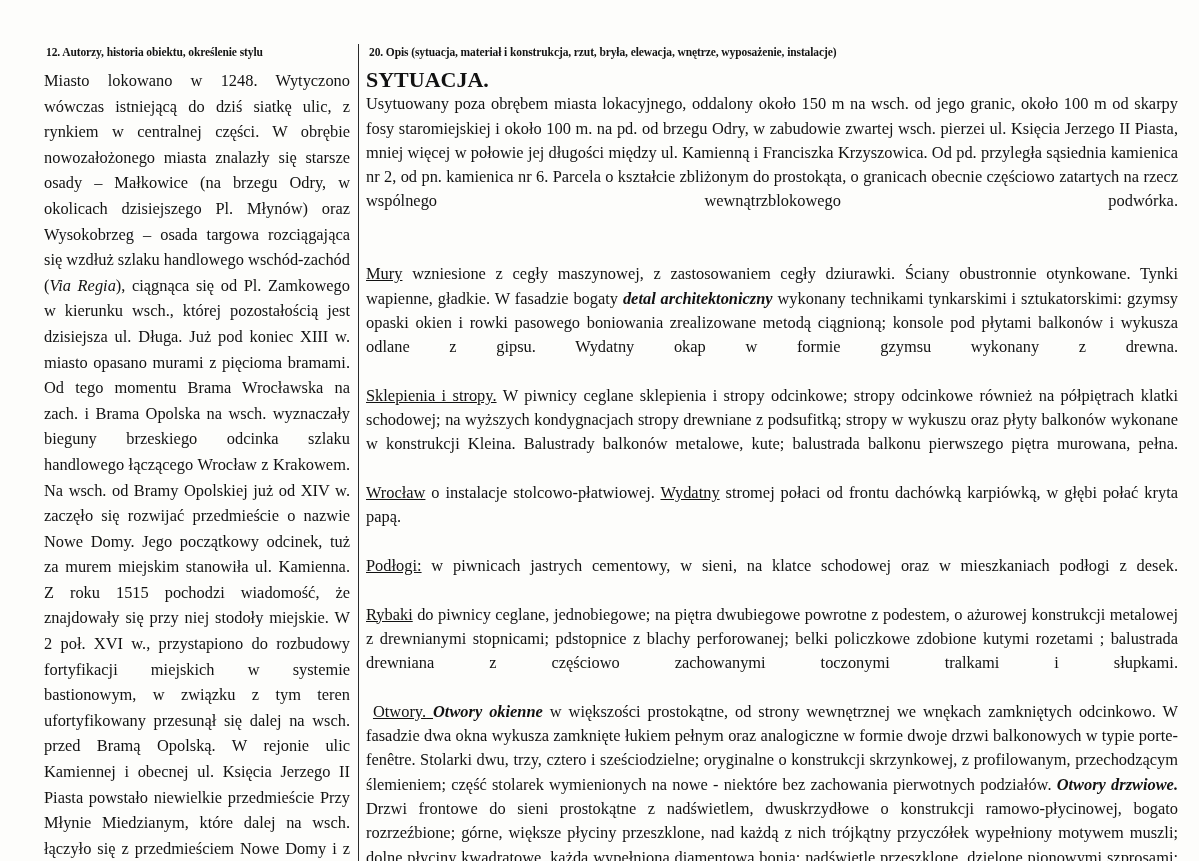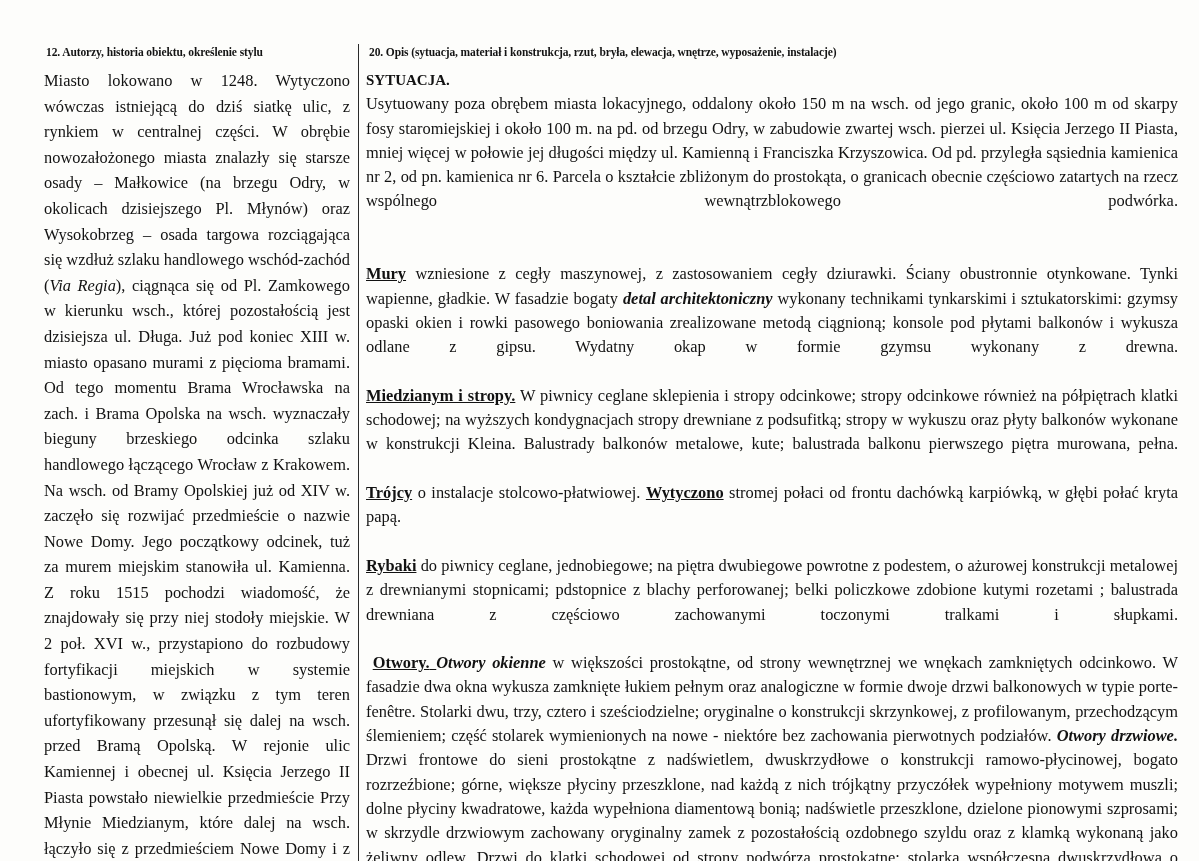--- a/index.html
+++ b/index.html
@@ -87,24 +87,24 @@
   
   .col p::after {
     content: "";
     display: inline-block;
     width: 100%;
   }
   .col p.noafter::after { content: none; }
 
   .sec-head {
     font-weight: bold;
-    font-size: 15px;
+    font-size: 22px;
   }
   .lead {
-    font-weight: bold;
+    font-weight: normal;
     text-decoration: underline;
   }
   .lead-it {
     font-weight: bold;
     font-style: italic;
   }
   .it { font-style: italic; }
 
   .spacer-line { height: 24.3px; }
 </style>
@@ -129,24 +129,25 @@
     <div class="col col-right">
 
       <p class="sec-head noafter">SYTUACJA.</p>
       <p>Usytuowany poza obrębem miasta lokacyjnego, oddalony około 150 m na wsch. od jego granic, około 100 m od skarpy fosy staromiejskiej i około 100 m. na pd. od brzegu Odry, w zabudowie zwartej wsch. pierzei ul. Księcia Jerzego II Piasta, mniej więcej w połowie jej długości między ul. Kamienną i Franciszka Krzyszowica. Od pd. przyległa sąsiednia kamienica nr 2, od pn. kamienica nr 6. Parcela o kształcie zbliżonym do prostokąta, o granicach obecnie częściowo zatartych na rzecz wspólnego wewnątrzblokowego podwórka.</p>
 
       <div class="spacer-line"></div>
 
 
       <p><span class="lead">Mury</span><span> wzniesione z cegły maszynowej, z zastosowaniem cegły dziurawki. Ściany obustronnie otynkowane. Tynki wapienne, gładkie. W fasadzie bogaty </span><span class="lead-it">detal architektoniczny</span><span> wykonany technikami tynkarskimi i sztukatorskimi: gzymsy opaski okien i rowki pasowego boniowania zrealizowane metodą ciągnioną; konsole pod płytami balkonów i wykusza odlane z gipsu. Wydatny okap w formie gzymsu wykonany z drewna.</span></p>
 
-      <p><span class="lead">Miedzianym i stropy.</span><span> W piwnicy ceglane sklepienia i stropy odcinkowe; stropy odcinkowe również na półpiętrach klatki schodowej; na wyższych kondygnacjach stropy drewniane z podsufitką; stropy w wykuszu oraz płyty balkonów wykonane w konstrukcji Kleina. Balustrady balkonów metalowe, kute; balustrada balkonu pierwszego piętra murowana, pełna.</span></p>
+      <p><span class="lead">Sklepienia i stropy.</span><span> W piwnicy ceglane sklepienia i stropy odcinkowe; stropy odcinkowe również na półpiętrach klatki schodowej; na wyższych kondygnacjach stropy drewniane z podsufitką; stropy w wykuszu oraz płyty balkonów wykonane w konstrukcji Kleina. Balustrady balkonów metalowe, kute; balustrada balkonu pierwszego piętra murowana, pełna.</span></p>
 
-      <p><span class="lead">Trójcy</span><span> o instalacje stolcowo-płatwiowej. </span><span class="lead">Wytyczono</span><span> stromej połaci od frontu dachówką karpiówką, w głębi połać kryta papą.</span></p>
+      <p><span class="lead">Wrocław</span><span> o instalacje stolcowo-płatwiowej. </span><span class="lead">Wydatny</span><span> stromej połaci od frontu dachówką karpiówką, w głębi połać kryta papą.</span></p>
 
+      <p><span class="lead">Podłogi:</span><span>  w piwnicach  jastrych cementowy, w sieni, na klatce schodowej oraz w mieszkaniach podłogi z desek.</span></p>
 
       <p><span class="lead">Rybaki</span><span> do piwnicy ceglane, jednobiegowe; na piętra dwubiegowe powrotne z podestem, o ażurowej konstrukcji metalowej z drewnianymi stopnicami; pdstopnice z blachy perforowanej; belki policzkowe zdobione kutymi rozetami ; balustrada drewniana z częściowo zachowanymi toczonymi tralkami i słupkami.</span></p>
 
       <p>&nbsp;<span class="lead">Otwory.</span><span class="lead">&nbsp;</span><span class="lead-it">Otwory okienne</span><span> w większości prostokątne, od strony wewnętrznej we wnękach zamkniętych odcinkowo. W fasadzie dwa okna wykusza zamknięte łukiem pełnym oraz analogiczne w formie dwoje drzwi balkonowych w typie porte-fenêtre. Stolarki dwu, trzy, cztero i sześciodzielne; oryginalne o konstrukcji skrzynkowej, z profilowanym, przechodzącym ślemieniem; część stolarek wymienionych na nowe - niektóre bez zachowania pierwotnych podziałów. </span><span class="lead-it">Otwory drzwiowe.</span><span> Drzwi frontowe do sieni prostokątne z nadświetlem, dwuskrzydłowe o konstrukcji ramowo-płycinowej, bogato rozrzeźbione; górne, większe płyciny przeszklone, nad każdą z nich trójkątny przyczółek wypełniony motywem muszli; dolne płyciny kwadratowe, każda wypełniona diamentową bonią; nadświetle przeszklone, dzielone pionowymi szprosami; w skrzydle drzwiowym zachowany oryginalny zamek z pozostałością ozdobnego szyldu oraz z klamką wykonaną jako żeliwny odlew. Drzwi do klatki schodowej od strony podwórza prostokątne; stolarka współczesna dwuskrzydłowa o konstrukcji ramowo-płycinowej. Wszystkie drzwi z klatki schodowej do mieszkań wymienione na nowe; tylko w jednym przypadku (lokal nr 8) zachowane oryginalne nadświetlne dzielone pionowymi i poziomymi szprosami. W mieszkaniach drzwi prostokątne, niektóre osadzone we wnękach zamkniętych odcinkowo, jednoskrzydłowe o konstrukcji ramowo-płycinowej. W wielu stolarkach zachowane oryginalne klamki i szyldy zamków.</span></p>
 
     </div>
   </div>
 </div>
 
 </body></html>

